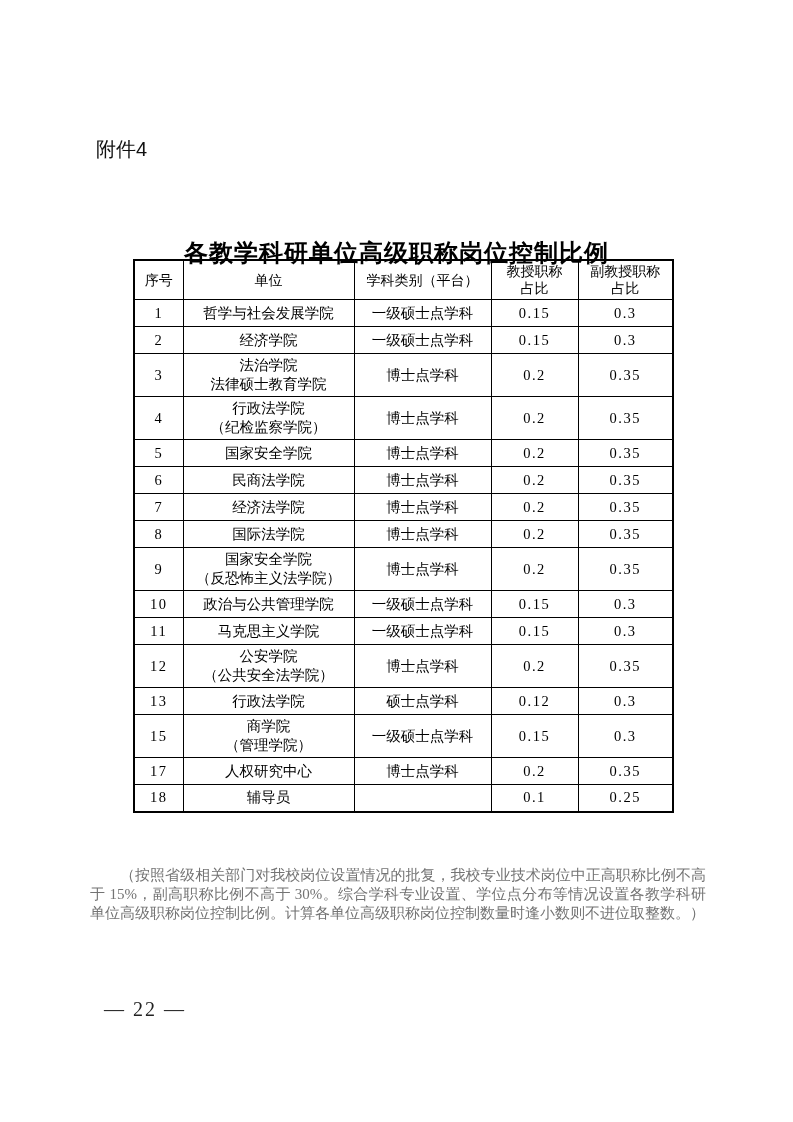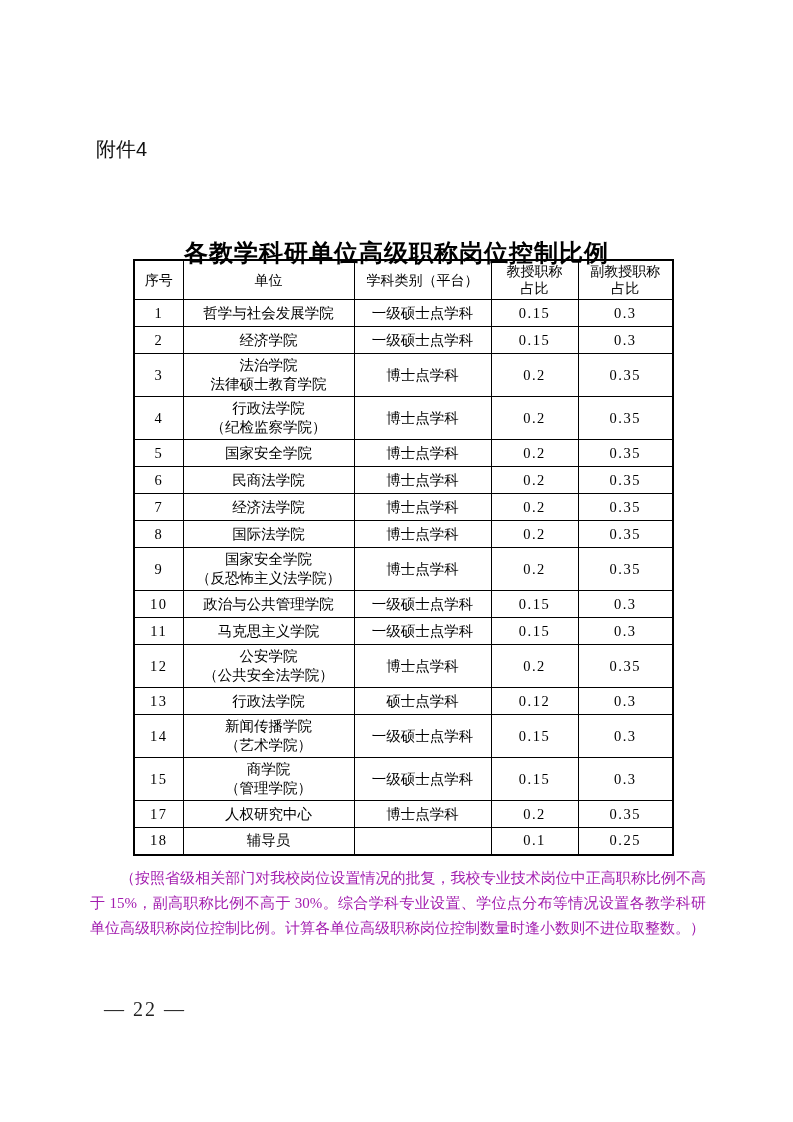--- a/index.html
+++ b/index.html
@@ -61,24 +61,24 @@
   col.c-unit  { width: 171px; }
   col.c-cat   { width: 137px; }
   col.c-prof  { width: 87px; }
   col.c-assoc { width: 95px; }
   td.num-cell { letter-spacing: 1.5px; }
   .footnote {
     position: absolute;
     top: 866px; left: 90px;
     width: 616px;
     font-size: 15px;
-    line-height: 25px;
+    line-height: 19px;
     text-align: justify;
     text-indent: 2em;
-    color: #a21caf;
+    color: #737373;
   }
   .page-number {
     position: absolute;
     left: 104px; top: 998px;
     font-size: 20px;
     letter-spacing: 2px;
     color: #222;
   }
 </style>
 </head>
@@ -199,28 +199,20 @@
           <td class="num-cell">0.35</td>
         </tr>
         <tr>
           <td class="num-cell">13</td>
           <td>行政法学院</td>
           <td>硕士点学科</td>
           <td class="num-cell">0.12</td>
           <td class="num-cell">0.3</td>
         </tr>
         <tr>
-          <td class="num-cell">14</td>
-          <td>新闻传播学院
-（艺术学院）</td>
-          <td>一级硕士点学科</td>
-          <td class="num-cell">0.15</td>
-          <td class="num-cell">0.3</td>
-        </tr>
-        <tr>
           <td class="num-cell">15</td>
           <td>商学院
 （管理学院）</td>
           <td>一级硕士点学科</td>
           <td class="num-cell">0.15</td>
           <td class="num-cell">0.3</td>
         </tr>
         <tr>
           <td class="num-cell">17</td>
           <td>人权研究中心</td>

